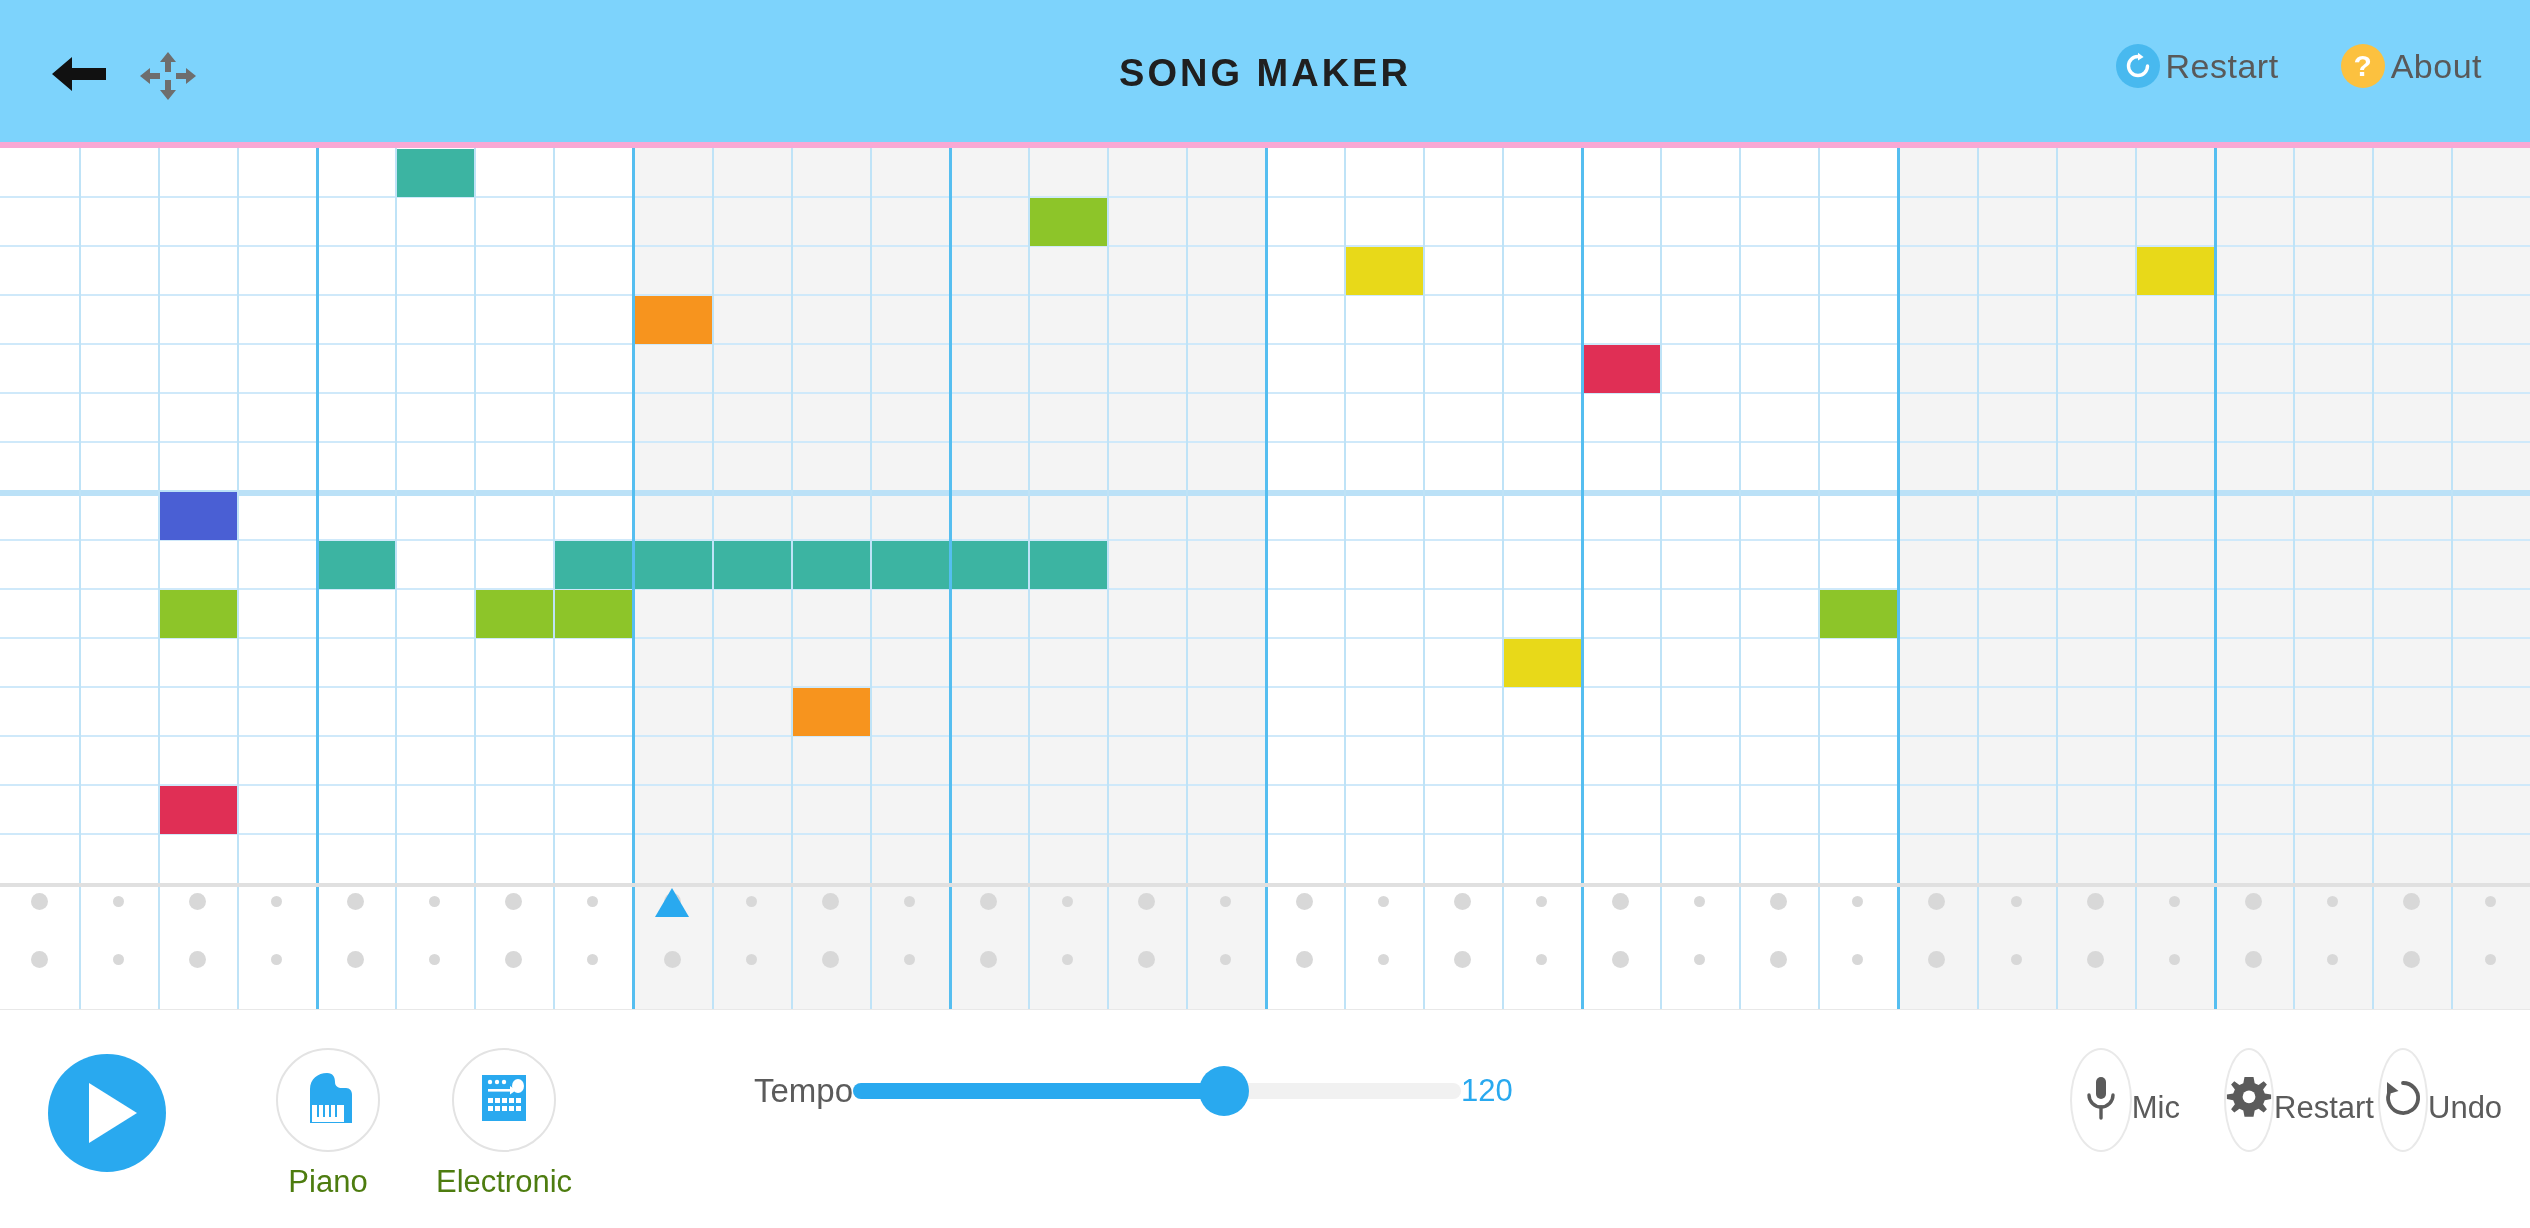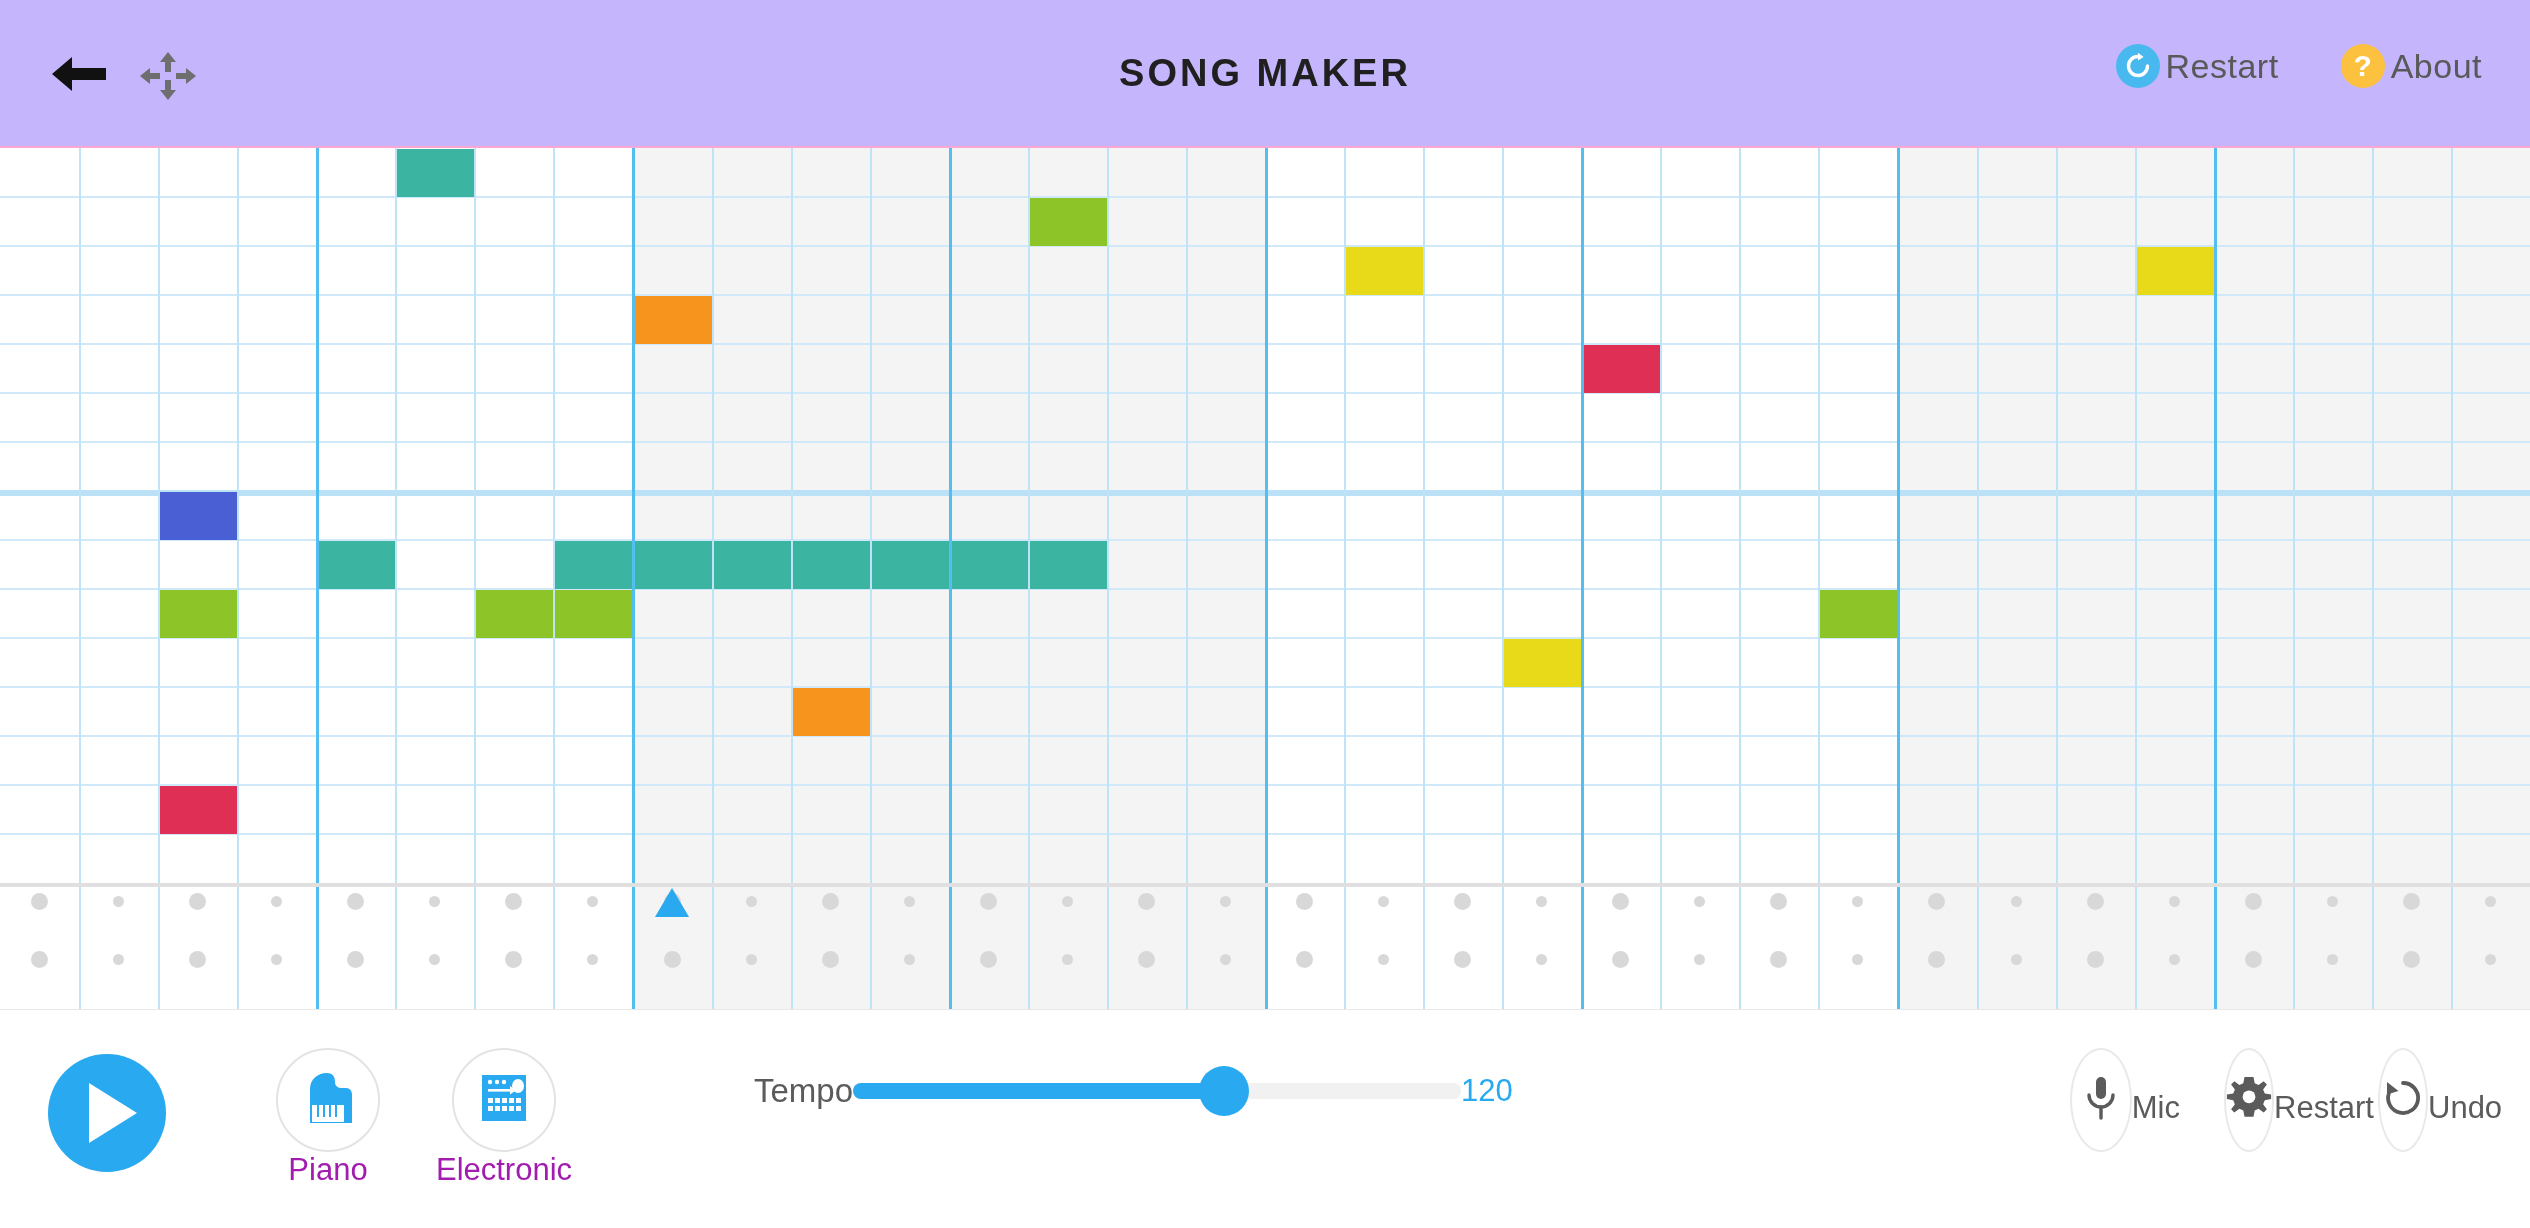--- a/index.html
+++ b/index.html
@@ -7,22 +7,22 @@
     width: 2530px; height: 1228px;
     font-family: "Liberation Sans", sans-serif;
     background: #ffffff;
     overflow: hidden;
   }
 
   
   .header {
     position: absolute; left: 0; top: 0;
     width: 2530px; height: 148px;
-    background: #c4b5fd;
-    border-bottom: 2px solid #f9a8d4;
+    background: #7dd3fc;
+    border-bottom: 6px solid #f9a8d4;
   }
   .hdr-back {
     position: absolute; left: 48px; top: 52px;
     width: 62px; height: 44px;
     cursor: pointer;
   }
   .hdr-move {
     position: absolute; left: 140px; top: 52px;
     width: 56px; height: 48px;
     cursor: pointer;
@@ -124,21 +124,21 @@
     display: flex; flex-direction: column; align-items: center;
     cursor: pointer;
   }
   .inst-circle {
     width: 104px; height: 104px; border-radius: 50%;
     border: 2px solid #e3e3e3;
     display: flex; align-items: center; justify-content: center;
     background: #ffffff;
   }
   .inst-label {
-    margin-top: 0; font-size: 31px; color: #a21caf;
+    margin-top: 12px; font-size: 31px; color: #4d7c0f;
     white-space: nowrap;
   }
 
   .tempo-wrap {
     position: absolute; left: 754px; top: 1090px;
     display: flex; align-items: center; 
   }
   .tempo-label { font-size: 33px; color: #5b5b5b; }
   .tempo-track {
     position: relative;

